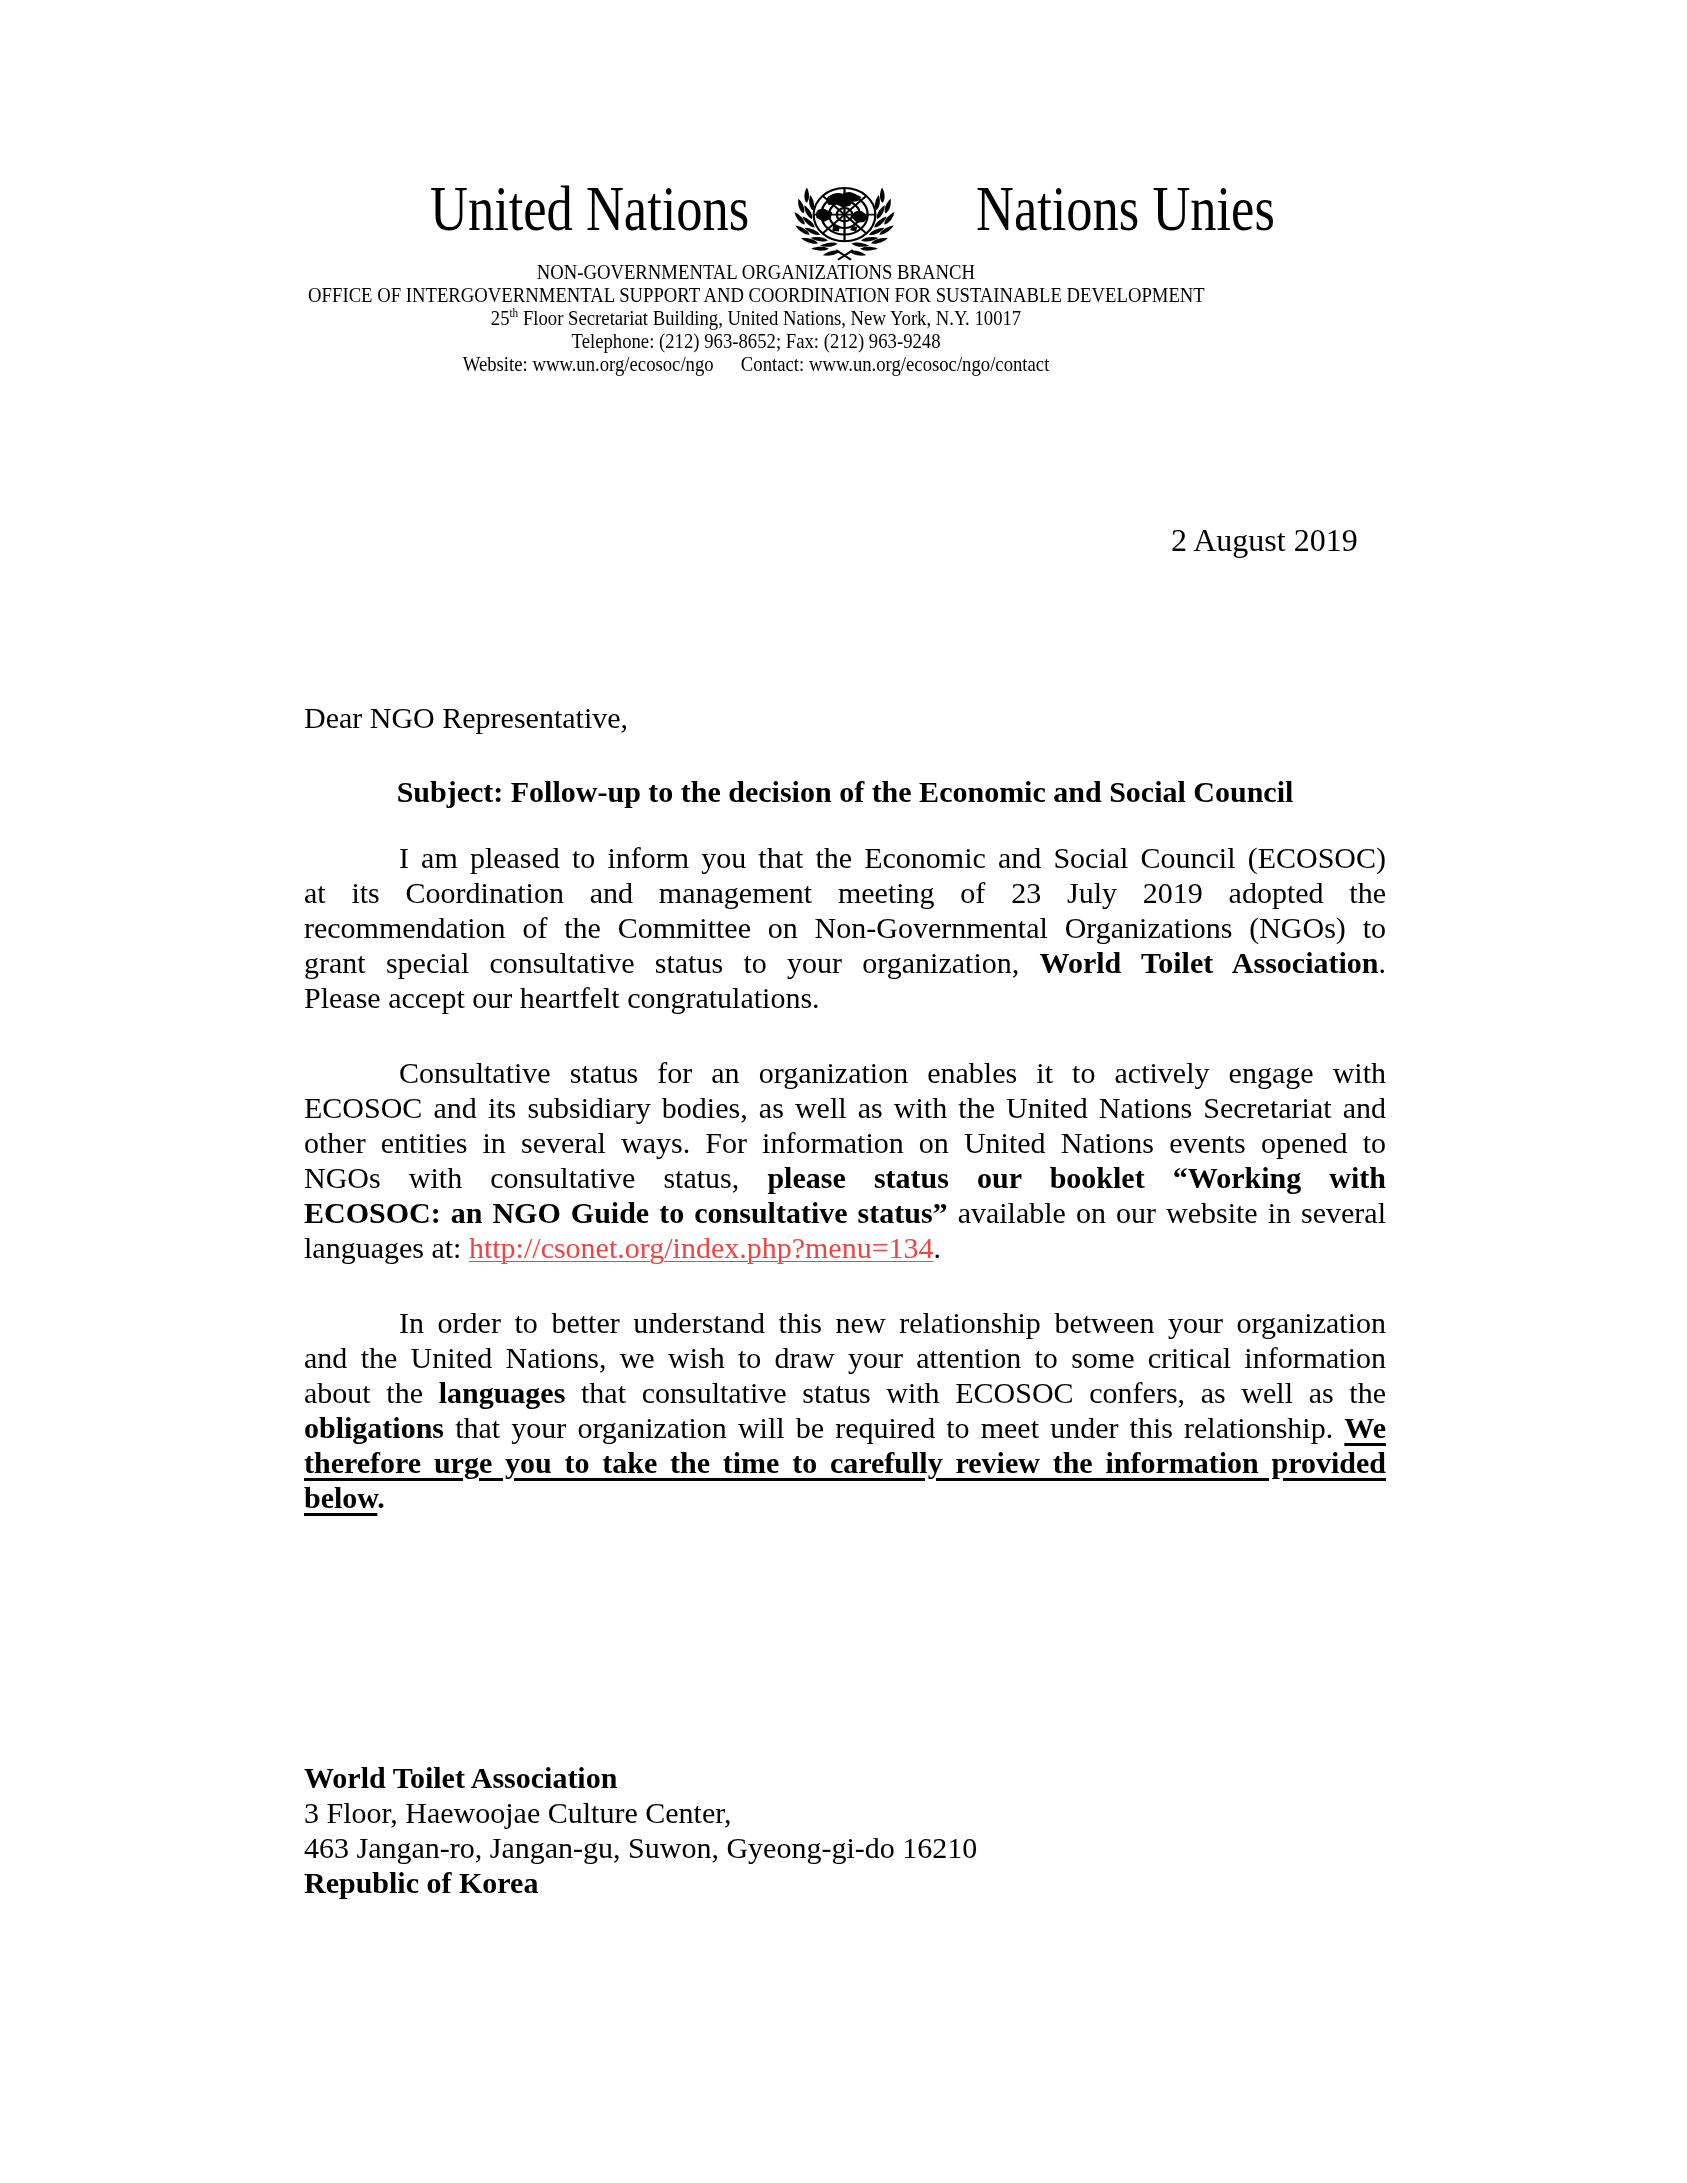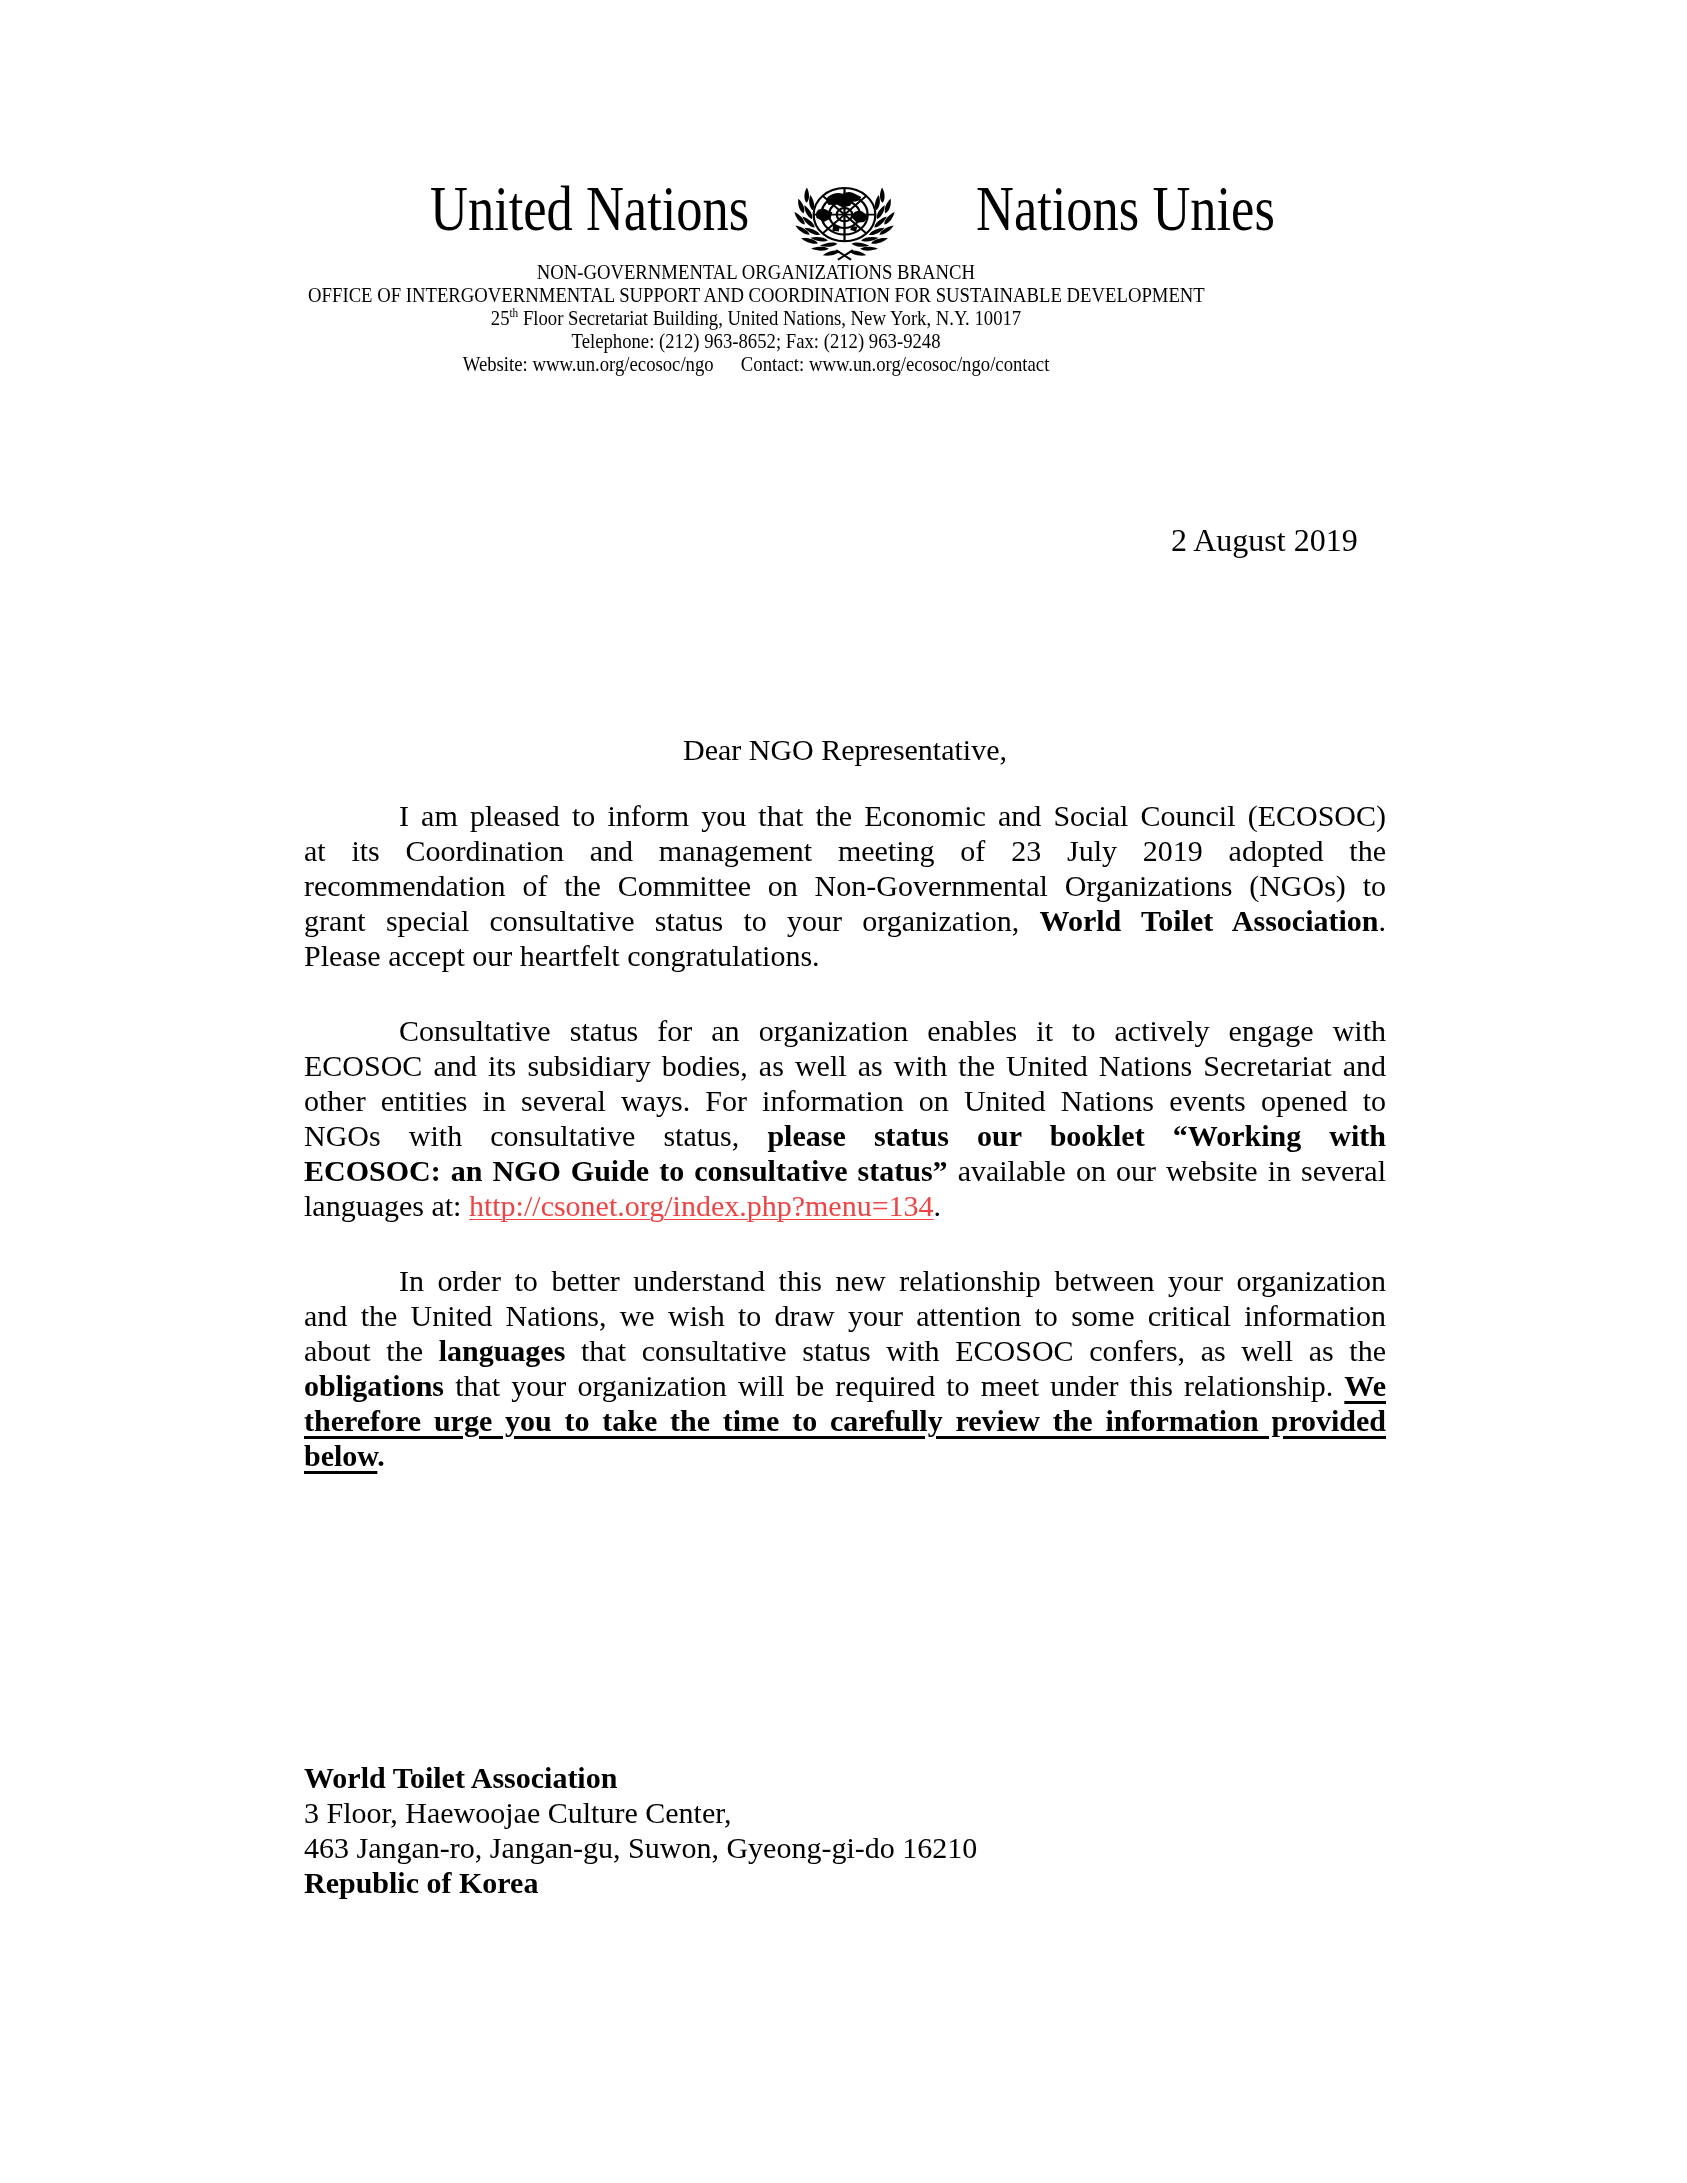--- a/index.html
+++ b/index.html
@@ -24,21 +24,21 @@
                    white-space:nowrap; }
   .lh-line sup { font-size:0.6em; vertical-align:super; line-height:0; }
   .lh-web-gap { margin-right:32px; }
 
   
   .date { position:absolute; left:1171px; top:523px; font-size:32px; line-height:35px; }
 
   
   .body-block { position:absolute; left:304px; top:700px; width:1082px;
                 font-size:30px; line-height:35px; }
-  .salutation { text-align:center;margin-top:32px; }
+  .salutation { text-align:left; }
   .subject { margin-top:39px; text-align:center; font-weight:bold; }
   #paragraphs { margin-top:31px; }
   .para + .para { margin-top:40px; }
 
   .tline { text-align:justify; text-align-last:justify; }
   .tline.first { text-indent:95px; }
   .tline.end { text-align-last:left; }
 
   .b { font-weight:bold; }
   .u { text-decoration:underline; text-decoration-thickness:2.6px; text-underline-offset:4.6px; }
@@ -127,20 +127,21 @@
     <div class="lh-line"><span class="cond">Telephone: (212) 963-8652; Fax: (212) 963-9248</span></div>
     <div class="lh-line">
       <span class="cond"><span class="lh-web-gap">Website: www.un.org/ecosoc/ngo</span><span>Contact: www.un.org/ecosoc/ngo/contact</span></span>
     </div>
   </div>
 
   <div class="date">2 August 2019</div>
 
   <main class="body-block">
     <div class="salutation">Dear NGO Representative,</div>
+    <div class="subject">Subject: Follow-up to the decision of the Economic and Social Council</div>
     <div id="paragraphs">
         <div class="para">
           <div class="tline first"><span class="">I am pleased to inform you that the Economic and Social Council (ECOSOC)</span></div>
           <div class="tline"><span class="">at its Coordination and management meeting of 23 July 2019 adopted the</span></div>
           <div class="tline"><span class="">recommendation of the Committee on Non-Governmental Organizations (NGOs) to</span></div>
           <div class="tline"><span class="">grant special consultative status to your organization, </span><span class="b ">World Toilet Association</span><span class="">.</span></div>
           <div class="tline end"><span class="">Please accept our heartfelt congratulations.</span></div>
         </div>
         <div class="para">
           <div class="tline first"><span class="">Consultative status for an organization enables it to actively engage with</span></div>

